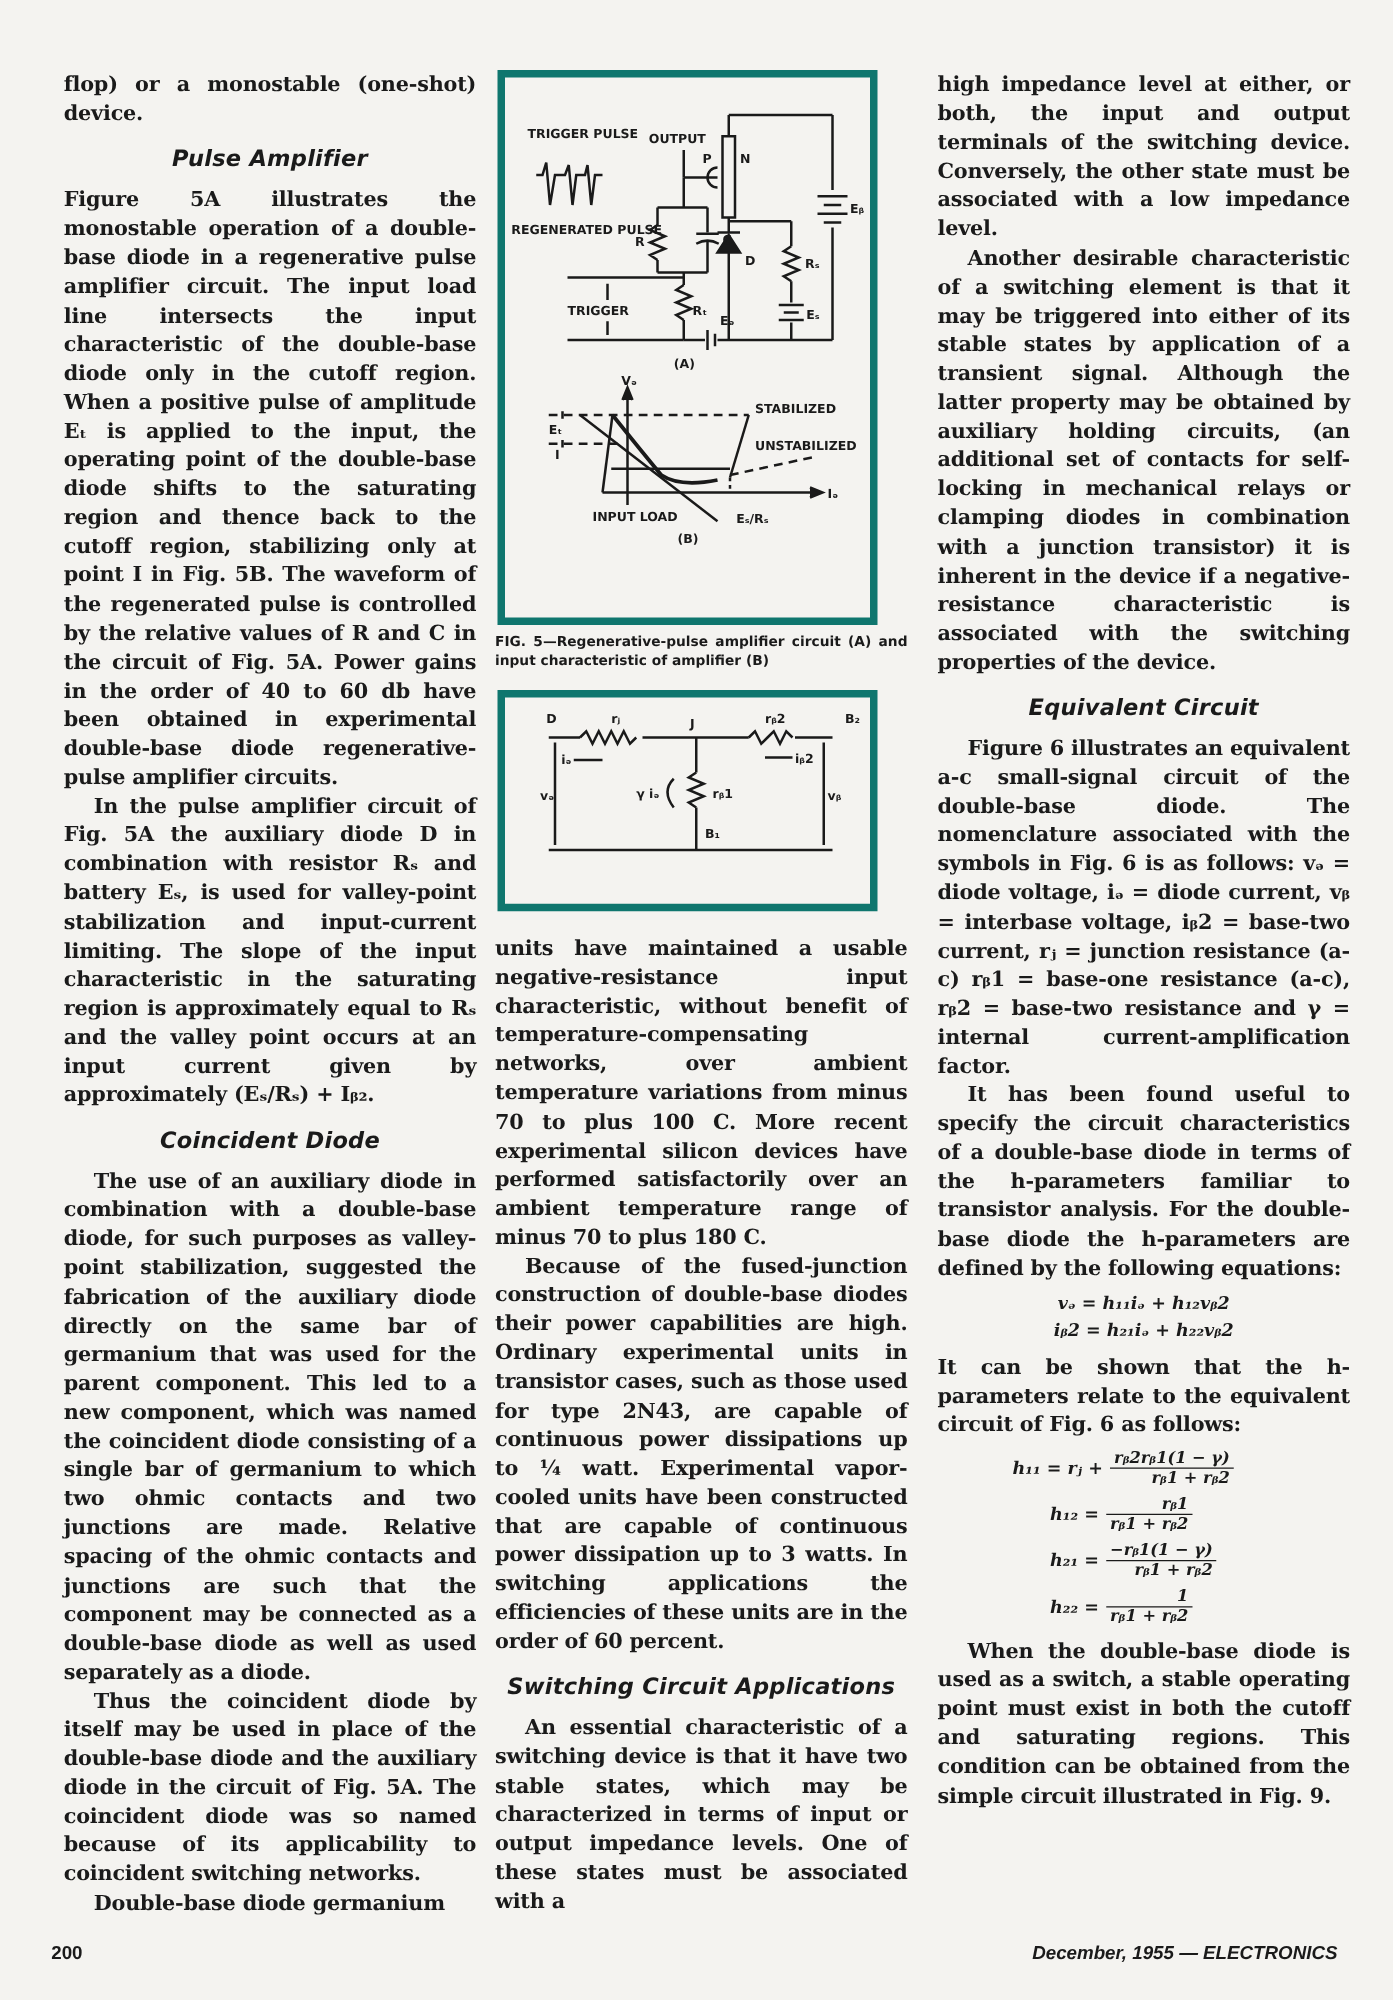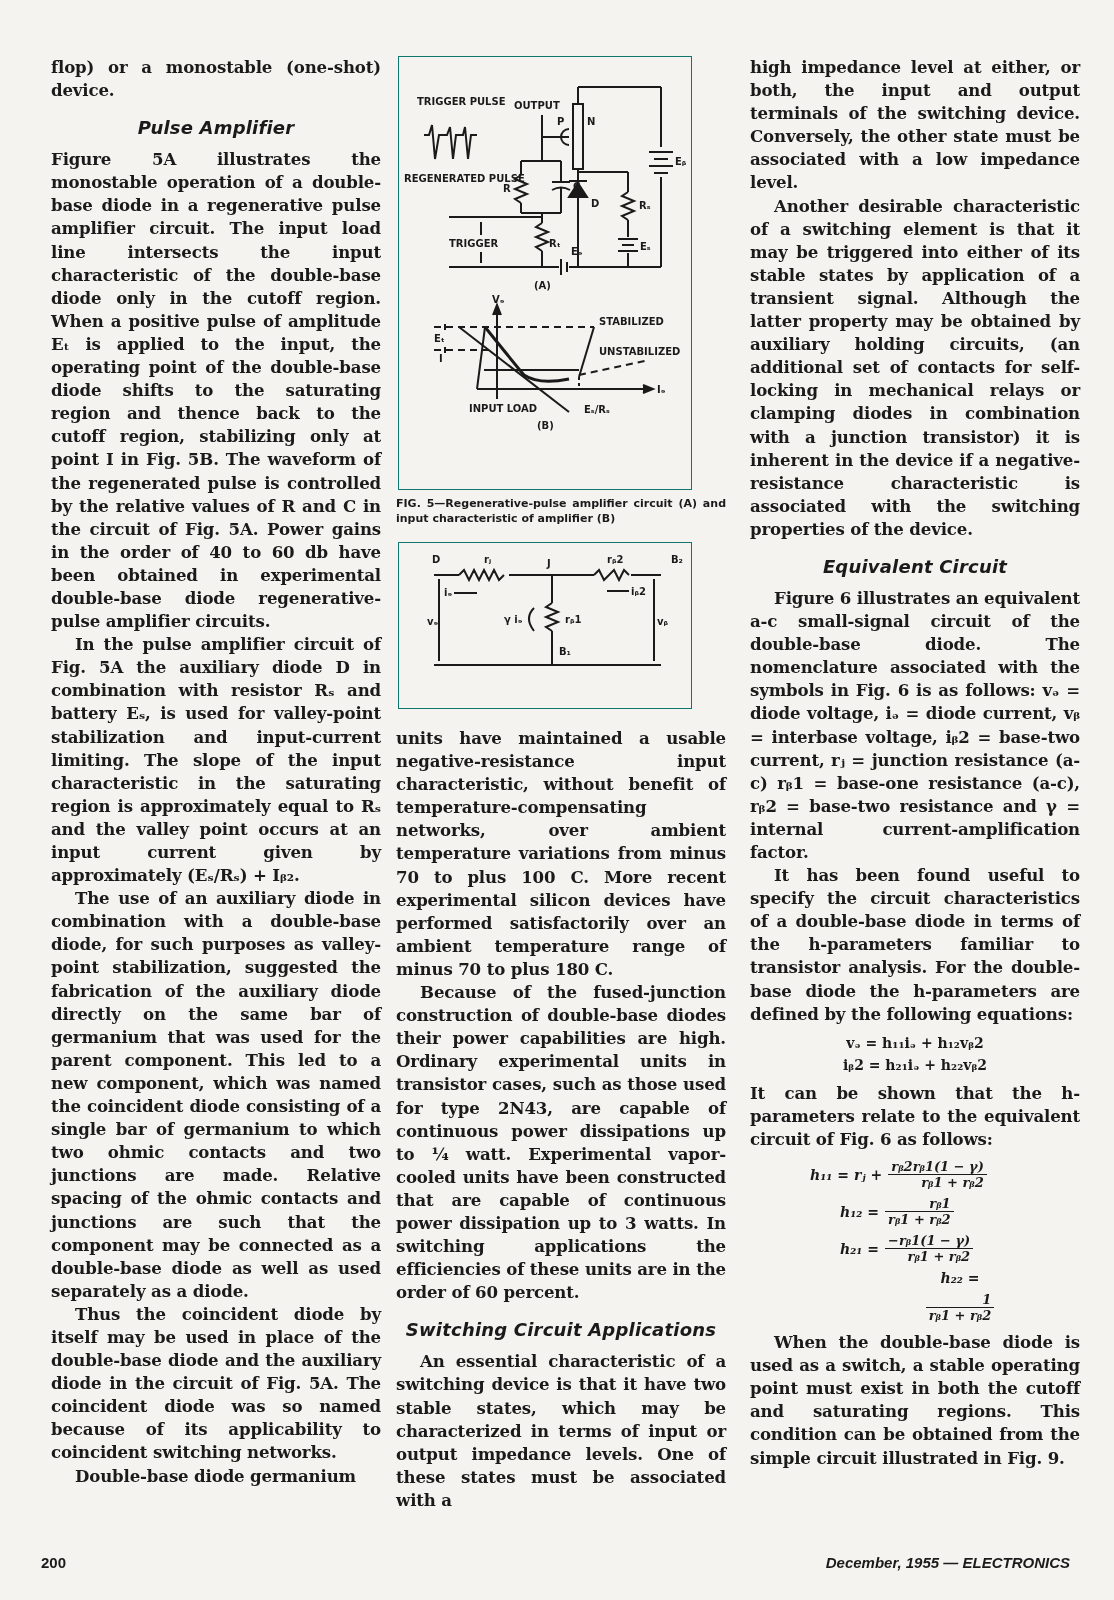--- a/index.html
+++ b/index.html
@@ -8,38 +8,39 @@
   .col { position:absolute; top:56px; }
   .col1 { left:51px; width:330px; }
   .col2 { left:396px; width:330px; }
   .col3 { left:750px; width:330px; }
   p { margin:0; font-size:16.6px; line-height:23.1px; text-align:justify; font-weight:bold; letter-spacing:-0.15px; }
   p.indent { text-indent:24px; }
   h2 { margin:0; font-family:"DejaVu Sans","Liberation Sans",sans-serif; font-style:italic; font-weight:bold;
        font-size:18px; text-align:center; line-height:28px; letter-spacing:0.2px; }
   .h-gap-top { margin-top:12px; }
   .h-gap-bot { margin-bottom:6px; }
-  .figbox { border:1px solid #0f766e; background:#f4f3f0; position:relative; }
+  .figbox { border:6px solid #0f766e; background:#f4f3f0; position:relative; }
   .caption { font-family:"DejaVu Sans","Liberation Sans",sans-serif; font-weight:bold; font-size:11px; line-height:15px; margin-top:6px; text-align:justify; }
-  .eq { text-align:center; font-weight:bold; font-size:14px; line-height:22px; }
+  .eq { text-align:center; font-style:italic; font-weight:bold; font-size:14px; line-height:22px; }
   .frac { display:inline-block; vertical-align:middle; text-align:right; font-size:13px; }
   .frac .num { display:block; border-bottom:1.5px solid #1a1a1a; padding:0 3px; }
   .frac .den { display:block; padding:0 3px; }
   .eqrow { display:flex; align-items:center; justify-content:flex-start; gap:6px; font-style:italic; font-weight:bold; font-size:14px; margin:6px 0 6px 92px; }
   .footer { position:absolute; top:1554px; font-family:"Liberation Sans","DejaVu Sans",sans-serif; font-weight:bold; font-size:15px; }
   svg text { font-family:"DejaVu Sans","Liberation Sans",sans-serif; font-weight:bold; }
 </style>
 </head>
 <body>
 
 <div class="col col1">
   <p>flop) or a monostable (one-shot) device.</p>
   <h2 class="h-gap-top h-gap-bot">Pulse Amplifier</h2>
   <p>Figure 5A illustrates the monostable operation of a double-base diode in a regenerative pulse amplifier circuit. The input load line intersects the input characteristic of the double-base diode only in the cutoff region. When a positive pulse of amplitude Eₜ is applied to the input, the operating point of the double-base diode shifts to the saturating region and thence back to the cutoff region, stabilizing only at point I in Fig. 5B. The waveform of the regenerated pulse is controlled by the relative values of R and C in the circuit of Fig. 5A. Power gains in the order of 40 to 60 db have been obtained in experimental double-base diode regenerative-pulse amplifier circuits.</p>
   <p class="indent">In the pulse amplifier circuit of Fig. 5A the auxiliary diode D in combination with resistor Rₛ and battery Eₛ, is used for valley-point stabilization and input-current limiting. The slope of the input characteristic in the saturating region is approximately equal to Rₛ and the valley point occurs at an input current given by approximately (Eₛ/Rₛ) + Iᵦ₂.</p>
+  <h2 class="h-gap-top h-gap-bot">Coincident Diode</h2>
   <p class="indent">The use of an auxiliary diode in combination with a double-base diode, for such purposes as valley-point stabilization, suggested the fabrication of the auxiliary diode directly on the same bar of germanium that was used for the parent component. This led to a new component, which was named the coincident diode consisting of a single bar of germanium to which two ohmic contacts and two junctions are made. Relative spacing of the ohmic contacts and junctions are such that the component may be connected as a double-base diode as well as used separately as a diode.</p>
   <p class="indent">Thus the coincident diode by itself may be used in place of the double-base diode and the auxiliary diode in the circuit of Fig. 5A. The coincident diode was so named because of its applicability to coincident switching networks.</p>
   <p class="indent">Double-base diode germanium</p>
 </div>
 
 <div class="col col2">
   <div>
     <div class="figbox" style="width:292px;height:432px;margin-left:2px;">
       <svg width="292" height="432" viewBox="0 0 292 432" style="position:absolute;left:0;top:0;">
         <g stroke="#1a1a1a" stroke-width="2" fill="none">
@@ -215,21 +216,21 @@
           <span class="den">rᵦ1 + rᵦ2</span>
         </span>
     </div>
     <div class="eqrow" style="margin-left:90px;">
       <span>h₂₁ =</span>
       <span class="frac">
           <span class="num">−rᵦ1(1 − γ)</span>
           <span class="den">rᵦ1 + rᵦ2</span>
         </span>
     </div>
-    <div class="eqrow" style="margin-left:90px;flex-direction:column;">
+    <div class="eqrow" style="margin-left:90px;">
       <span>h₂₂ =</span>
       <span class="frac">
           <span class="num">1</span>
           <span class="den">rᵦ1 + rᵦ2</span>
         </span>
     </div>
   </div>
   <p class="indent">When the double-base diode is used as a switch, a stable operating point must exist in both the cutoff and saturating regions. This condition can be obtained from the simple circuit illustrated in Fig. 9.</p>
 </div>
 

